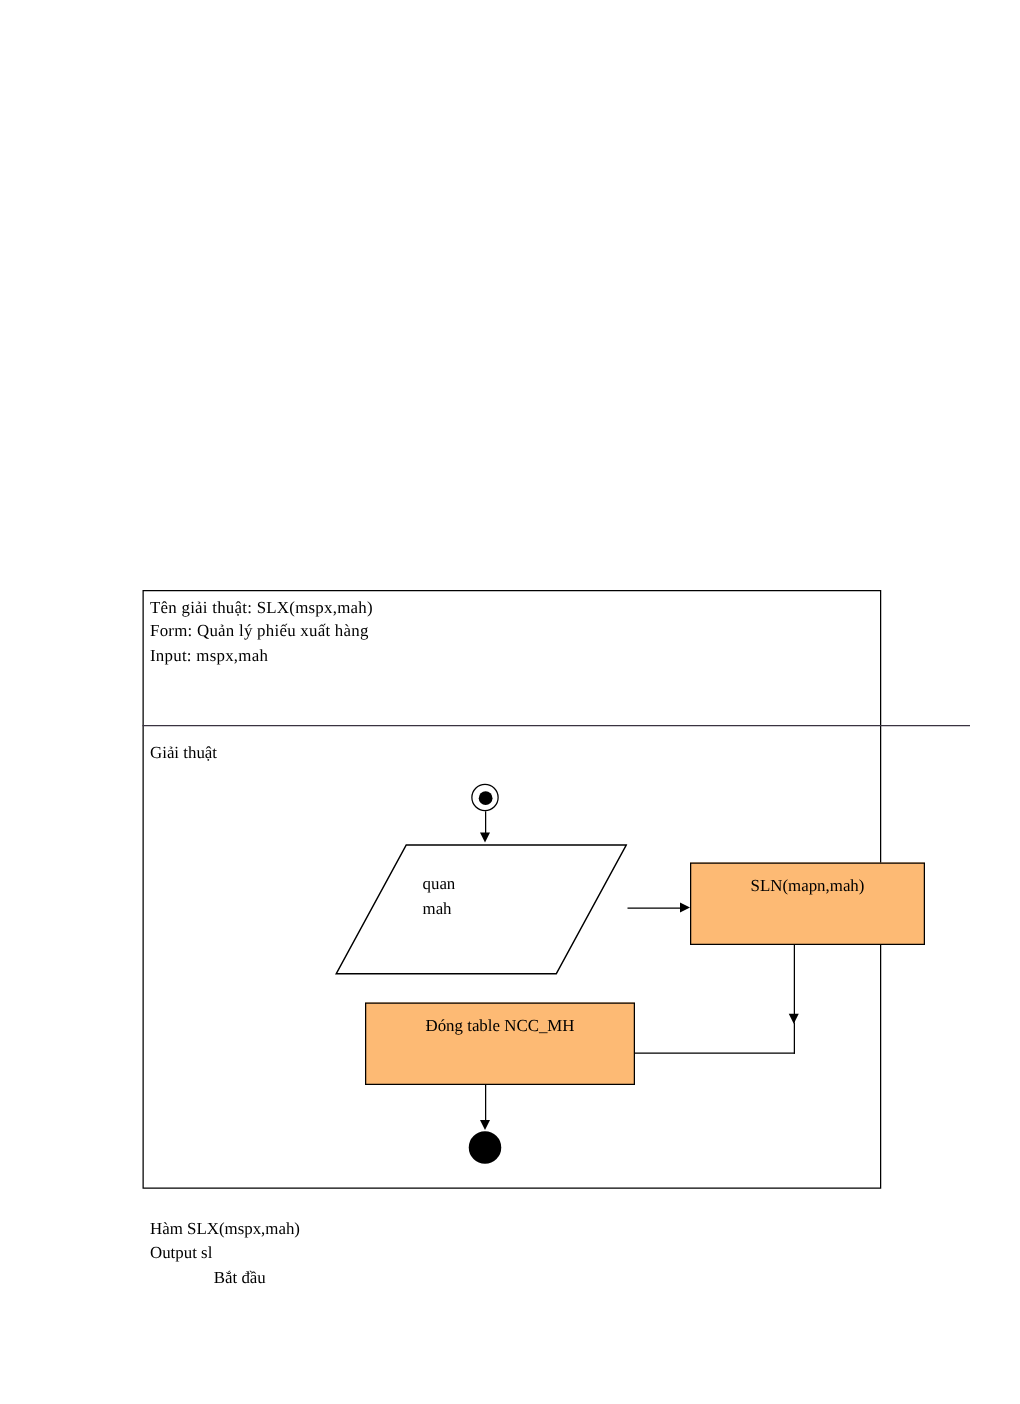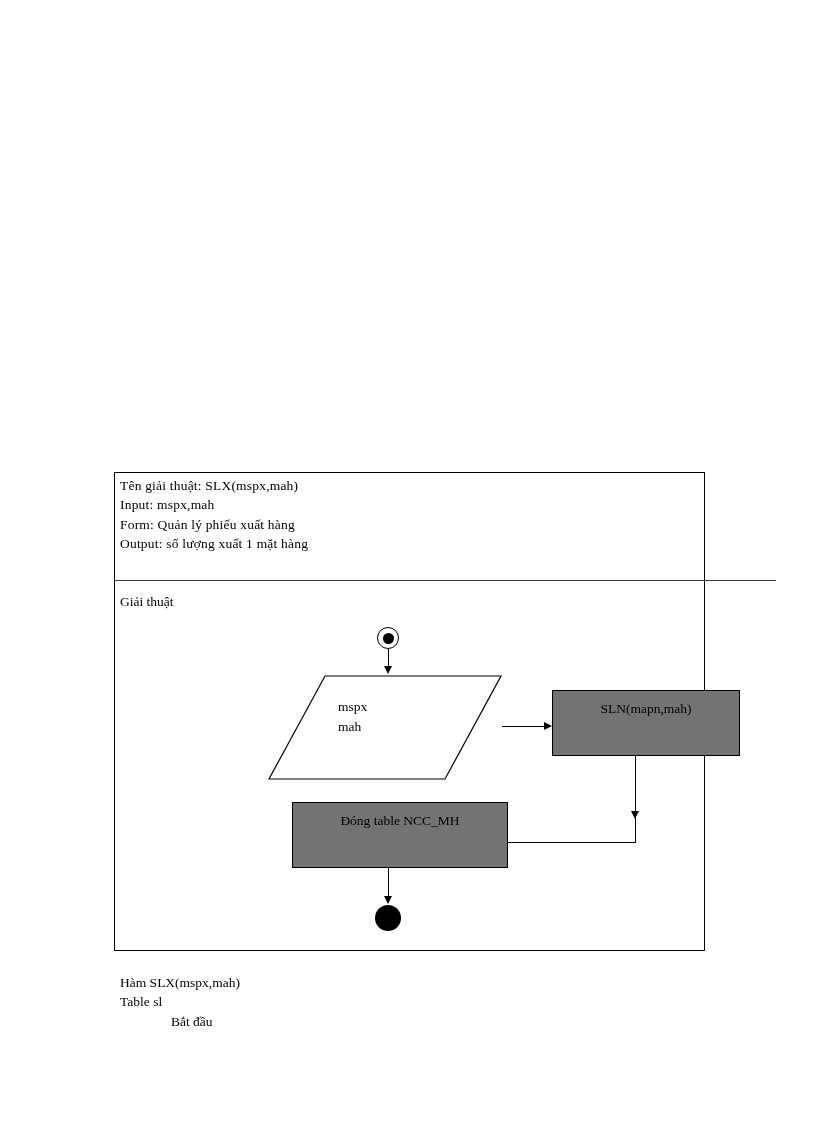--- a/index.html
+++ b/index.html
@@ -122,21 +122,21 @@
     top: 22px;
     font-size: 13.5px;
     line-height: 20px;
     white-space: nowrap;
   }
 
   
   .proc-box {
     position: absolute;
     border: 1.2px solid #000;
-    background: #737373;
+    background: #fdba74;
     box-sizing: border-box;
     z-index: 5;
   }
   .proc-box .proc-text {
     position: absolute;
     left: 0;
     top: 9px;
     width: 100%;
     text-align: center;
     font-size: 13.5px;
@@ -196,40 +196,39 @@
 </style>
 </head>
 <body>
 
 <div class="page">
 
   <div class="algo-frame"></div>
 
   <div class="spec-block">
     <div class="spec-line">Tên giải thuật:  SLX(mspx,mah)</div>
+    <div class="spec-line">Form:  Quản lý phiếu  xuất hàng</div>
     <div class="spec-line">Input:  mspx,mah</div>
-    <div class="spec-line">Form:  Quản lý phiếu  xuất hàng</div>
-    <div class="spec-line">Output:  số lượng  xuất 1 mặt hàng</div>
   </div>
 
   <div class="spec-divider"></div>
 
   <div class="section-label">Giải  thuật</div>
 
   <div class="start-node"></div>
 
   <div class="conn conn-v" style="left:387.5px; top:631px; height:19px;"></div>
   <div class="arrow-down" style="left:383.5px; top:648px;"></div>
 
   <div class="io-shape">
     <svg width="234" height="105" viewBox="0 0 234 105" aria-hidden="true">
       <polygon points="57,1 233,1 177,104 1,104" fill="#ffffff" stroke="#000000" stroke-width="1.2"></polygon>
     </svg>
     <div class="io-text">
-      <div>mspx</div>
+      <div>quan</div>
       <div>mah</div>
     </div>
   </div>
 
   <div class="conn conn-h" style="left:469px; top:707.5px; width:76px;"></div>
   <div class="arrow-right" style="left:544px; top:703.5px;"></div>
 
   <div class="proc-box" id="box-sln">
     <div class="proc-text">SLN(mapn,mah)</div>
   </div>
@@ -243,17 +242,17 @@
     <div class="proc-text">Đóng table NCC_MH</div>
   </div>
 
   <div class="conn conn-v" style="left:387.5px; top:850px; height:33px;"></div>
   <div class="arrow-down" style="left:383.5px; top:878px;"></div>
 
   <div class="end-node"></div>
 
   <div class="footer-block">
     <div class="footer-line">Hàm SLX(mspx,mah)</div>
-    <div class="footer-line">Table  sl</div>
+    <div class="footer-line">Output  sl</div>
     <div class="footer-line indent">Bắt đầu</div>
   </div>
 
 </div>
 
 </body></html>

